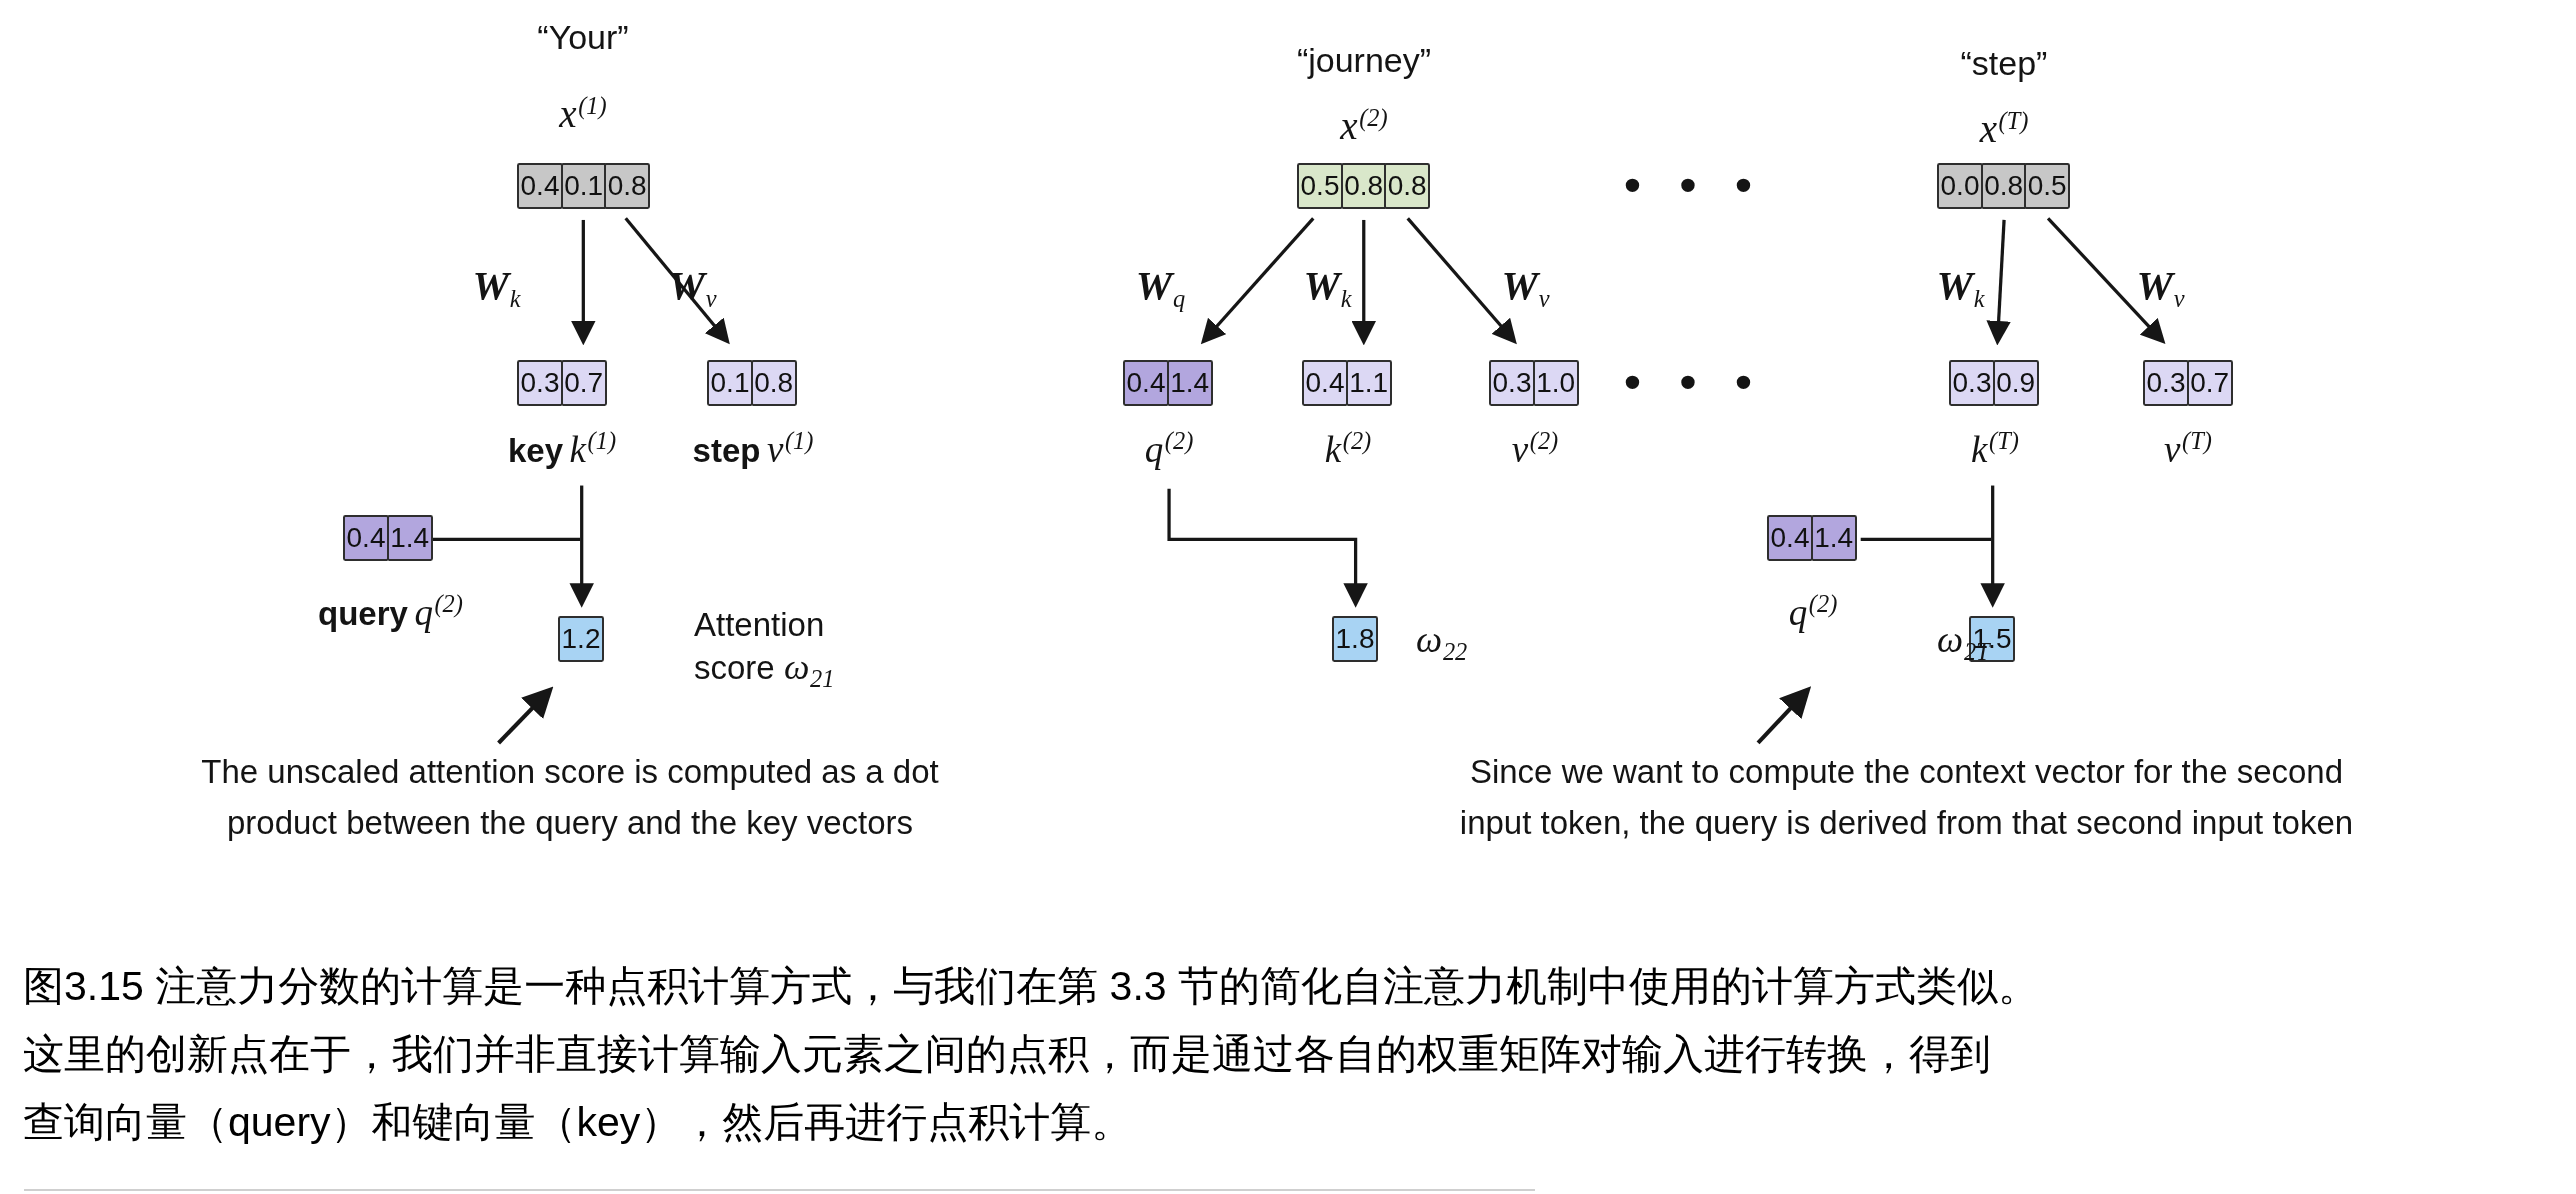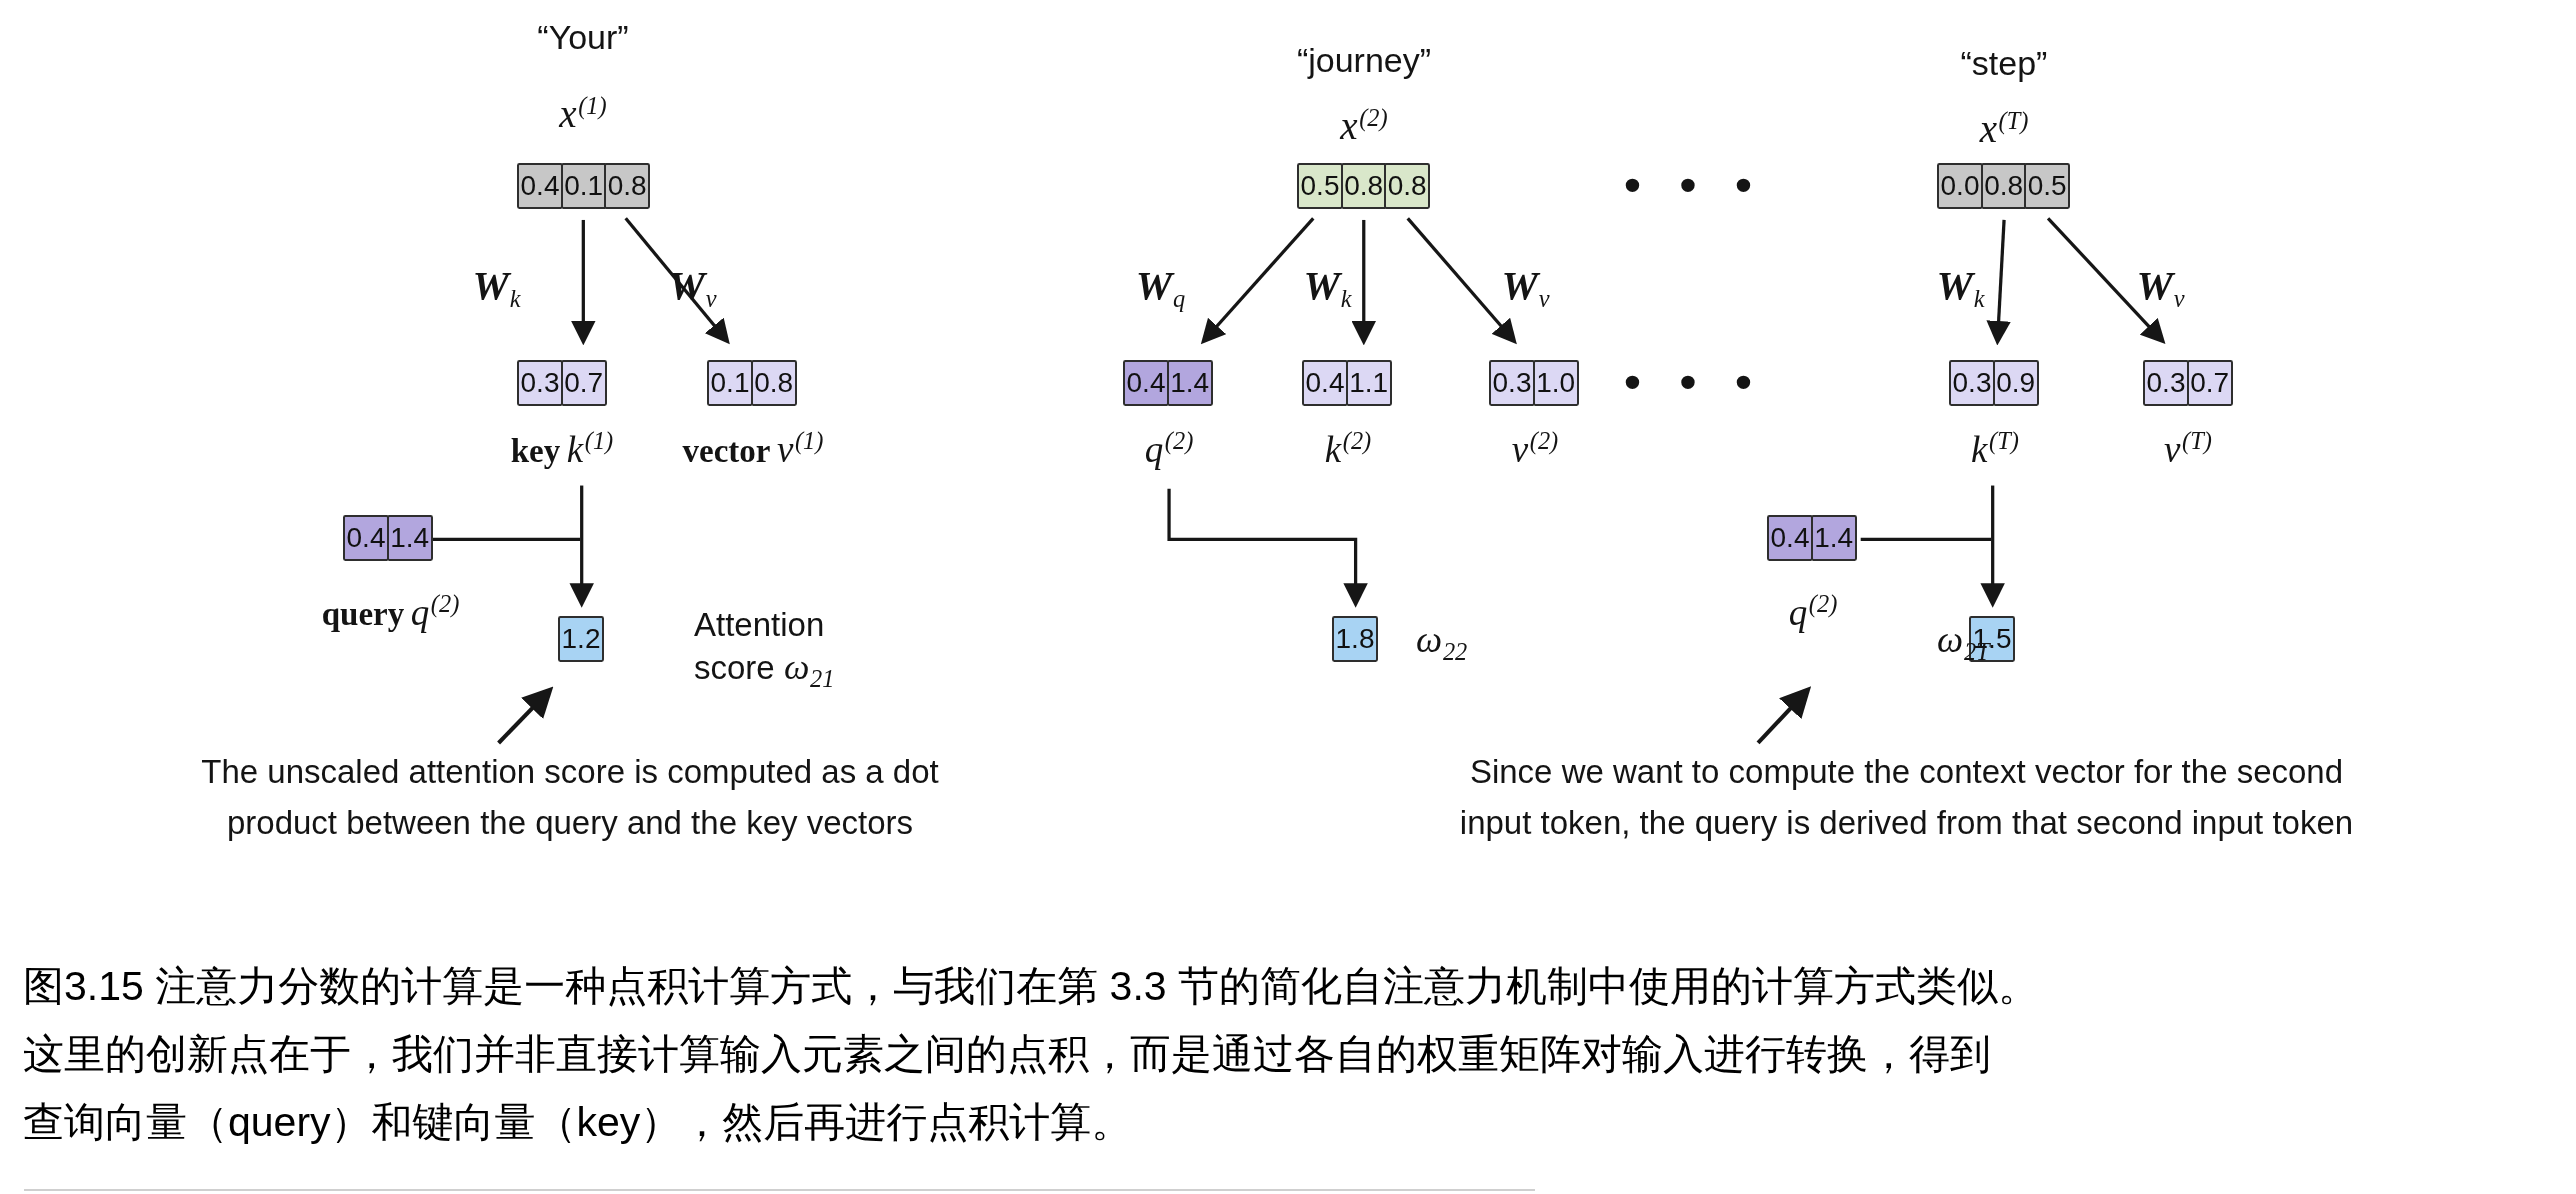--- a/index.html
+++ b/index.html
@@ -21,21 +21,21 @@
   .lav   .cell { background:#dcd8f4; }
   .purple .cell { background:#b2a6de; }
   .blue  .cell { background:#a8d3f3; }
 
   .token { font-size:34px; text-align:center; color:#141414; }
   .mlabel { text-align:center; font-size:39px; white-space:nowrap; }
   .mi { font-family:"Liberation Serif", serif; font-style:italic; }
   .mw { font-weight:700; font-size:41px; }
   .msup { font-family:"Liberation Serif", serif; font-style:italic; font-size:24.4px; vertical-align:13px; margin-left:1.6px; }
   .msub { font-family:"Liberation Serif", serif; font-style:italic; font-size:24.4px; vertical-align:-8.1px; margin-left:0.8px; }
-  .prefix { font-family:Liberation Serif, serif; font-weight:700; font-size:33px; margin-right:6.5px; }
+  .prefix { font-family:Liberation Sans, sans-serif; font-weight:700; font-size:33px; margin-right:6.5px; }
   .scorelabel { font-size:33px; line-height:42px; text-align:left; white-space:nowrap; }
   .annotation { font-weight:400; font-size:33px; line-height:51px; text-align:center; }
   .dots { font-size:47px; font-weight:700; letter-spacing:13px; text-align:center; line-height:49px; }
   .caption { font-size:41px; line-height:68px; color:#000; }
 </style>
 </head>
 <body>
 
 <div class="page">
 
@@ -84,21 +84,21 @@
   <div class="vec lav" style="left:517px;top:360px">
     <span class="cell">0.3</span>
     <span class="cell">0.7</span>
   </div>
   <div class="vec lav" style="left:707px;top:360px">
     <span class="cell">0.1</span>
     <span class="cell">0.8</span>
   </div>
 
   <div class="mlabel" style="left:440px;top:427px;width:244px;font-size:37px"><span class="prefix">key</span><span class="mi">k</span><sup class="msup">(1)</sup></div>
-  <div class="mlabel" style="left:631px;top:427px;width:244px;font-size:37px"><span class="prefix">vector</span><span class="mi">v</span><sup class="msup">(1)</sup></div>
+  <div class="mlabel" style="left:631px;top:427px;width:244px;font-size:37px"><span class="prefix">step</span><span class="mi">v</span><sup class="msup">(1)</sup></div>
 
   <div class="vec purple" style="left:343px;top:515px">
     <span class="cell">0.4</span>
     <span class="cell">1.4</span>
   </div>
   <div class="mlabel" style="left:244px;top:590px;width:293px;font-size:37px"><span class="prefix">query</span><span class="mi">q</span><sup class="msup">(2)</sup></div>
 
   <div class="vec blue" style="left:558px;top:616px">
     <span class="cell">1.2</span>
   </div>

